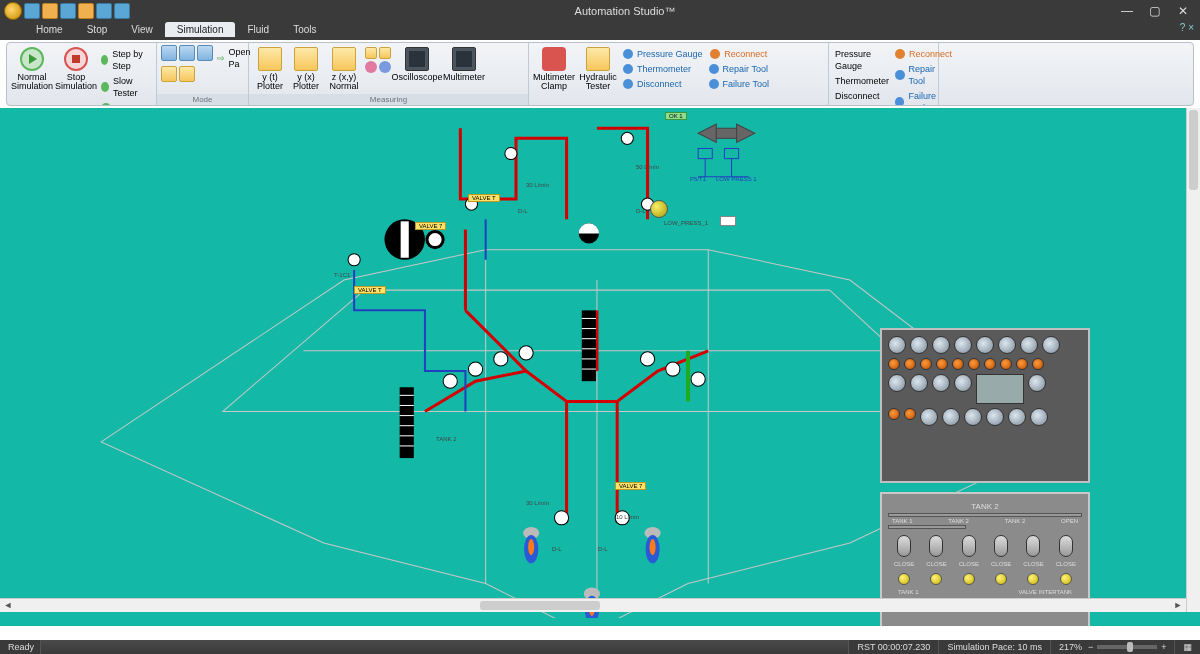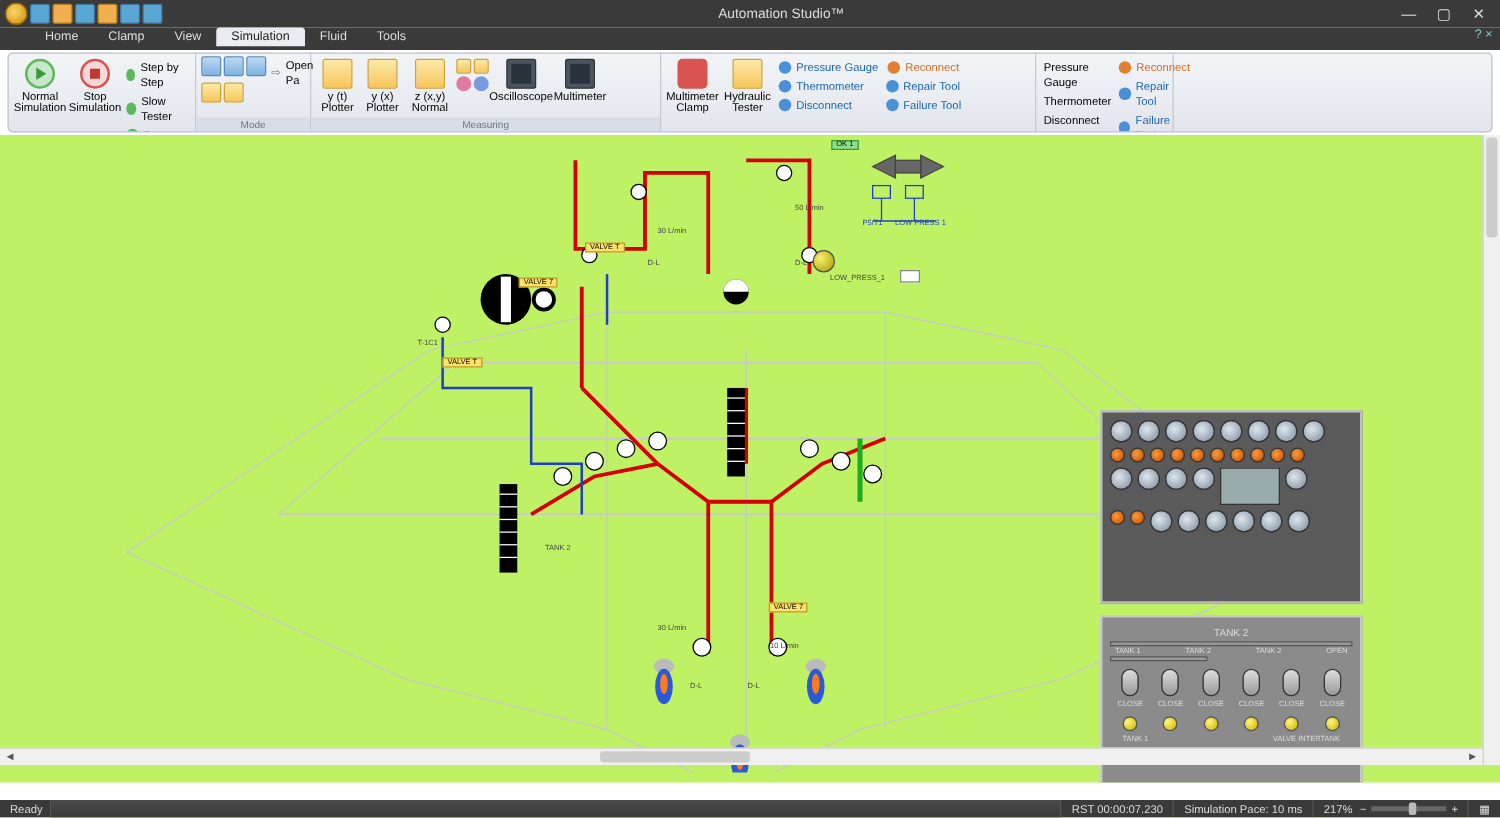--- a/index.html
+++ b/index.html
@@ -36,21 +36,21 @@
   .play-ic::after { content: ""; position: absolute; left: 7px; top: 5px; border-left: 8px solid #3a9a3a; border-top: 5px solid transparent; border-bottom: 5px solid transparent; }
   .stop-ic { border-radius: 50%; background: #f8d7da; border: 2px solid #d9534f; position: relative; }
   .stop-ic::after { content: ""; position: absolute; left: 6px; top: 6px; width: 8px; height: 8px; background: #c0392b; }
   .sq-ic { background: linear-gradient(#fde9a8, #f7c65b); border: 1px solid #caa43a; border-radius: 2px; }
   .blue-ic { background: linear-gradient(#bcd9f2, #7fb3e0); border: 1px solid #5a8bb5; border-radius: 2px; }
   .scope-ic { background: #4a5560; border: 1px solid #333; border-radius: 2px; position: relative; }
   .scope-ic::after { content: ""; position: absolute; inset: 3px; background: linear-gradient(#2a333c,#2a333c); }
   .mini-dot { width: 10px; height: 10px; border-radius: 50%; display: inline-block; }
 
   
-  .canvas-wrap { position: absolute; left: 0; right: 0; top: 108px; bottom: 28px; background: #bef264; overflow: hidden; }
+  .canvas-wrap { position: absolute; left: 0; right: 0; top: 108px; bottom: 28px; background: #14b8a6; overflow: hidden; }
   .canvas { position: absolute; inset: 0; }
 
   
   .panel-box { position: absolute; background: #dedede; border: 1px solid #bbb; }
   .cockpit { left: 880px; top: 220px; width: 210px; height: 155px; background: #5a5a5a; border: 2px solid #bfbfbf; padding: 4px; }
   .ck-row { display: flex; flex-wrap: wrap; gap: 4px; padding: 2px; }
   .gauge { width: 18px; height: 18px; border-radius: 50%; background: radial-gradient(circle at 40% 40%, #dde6ee, #7a8a99); border: 1px solid #333; }
   .knob-o { width: 12px; height: 12px; border-radius: 50%; background: radial-gradient(circle at 40% 40%, #ff9a3a, #b84a00); border: 1px solid #333; }
   .mini-scr { width: 48px; height: 30px; background: #9aa; border: 1px solid #333; }
 
@@ -98,21 +98,21 @@
   <div class="tb-title">Automation Studio™</div>
   <div class="tb-right">
     <span class="win-btn">—</span>
     <span class="win-btn">▢</span>
     <span class="win-btn">✕</span>
   </div>
 </div>
 
 <div class="menutabs">
   <div class="menutab">Home</div>
-  <div class="menutab">Clamp</div>
+  <div class="menutab">Stop</div>
   <div class="menutab">View</div>
   <div class="menutab active">Simulation</div>
   <div class="menutab">Fluid</div>
   <div class="menutab">Tools</div>
   <div class="menutab-help">? ×</div>
 </div>
 
 <div class="ribbon">
 
   <div class="rgroup" style="width:150px">

